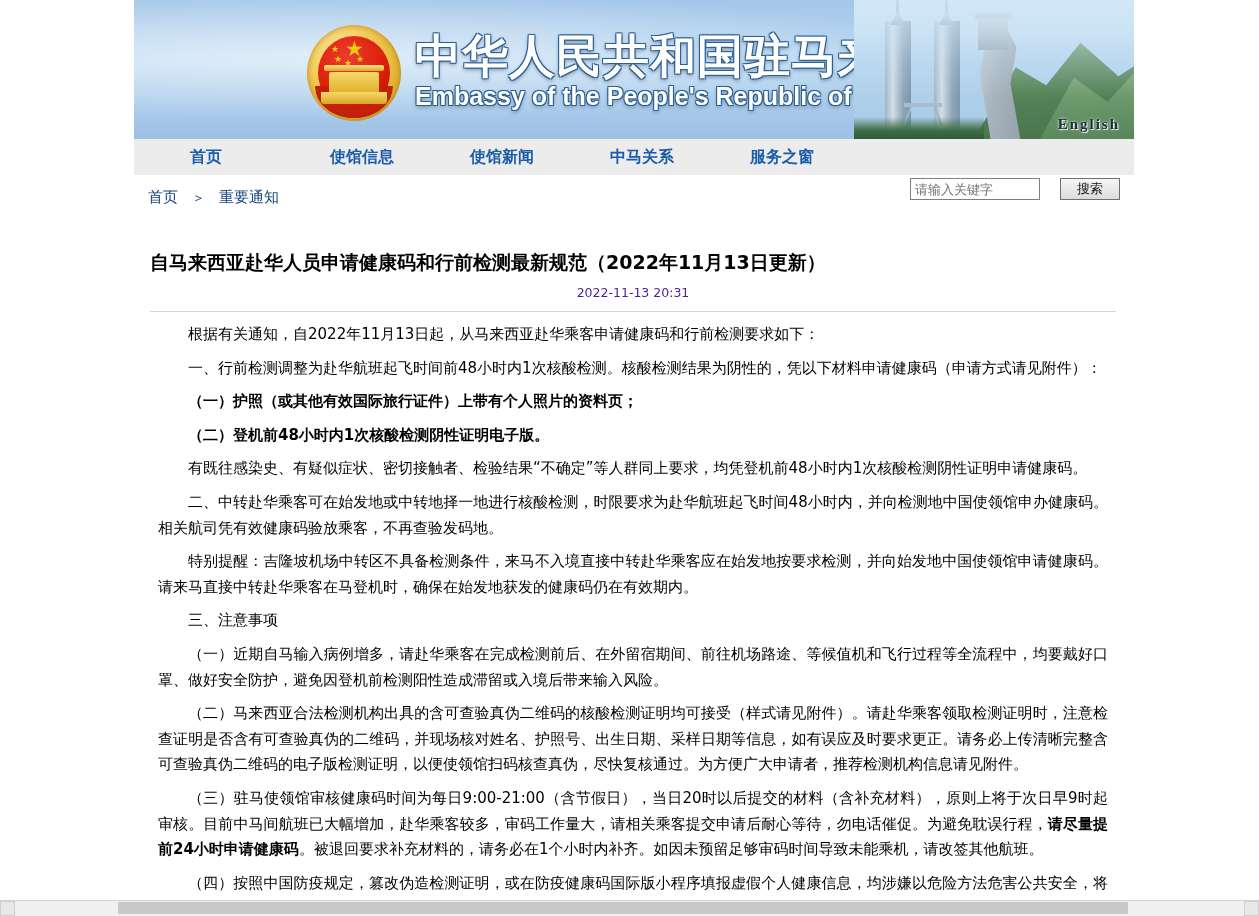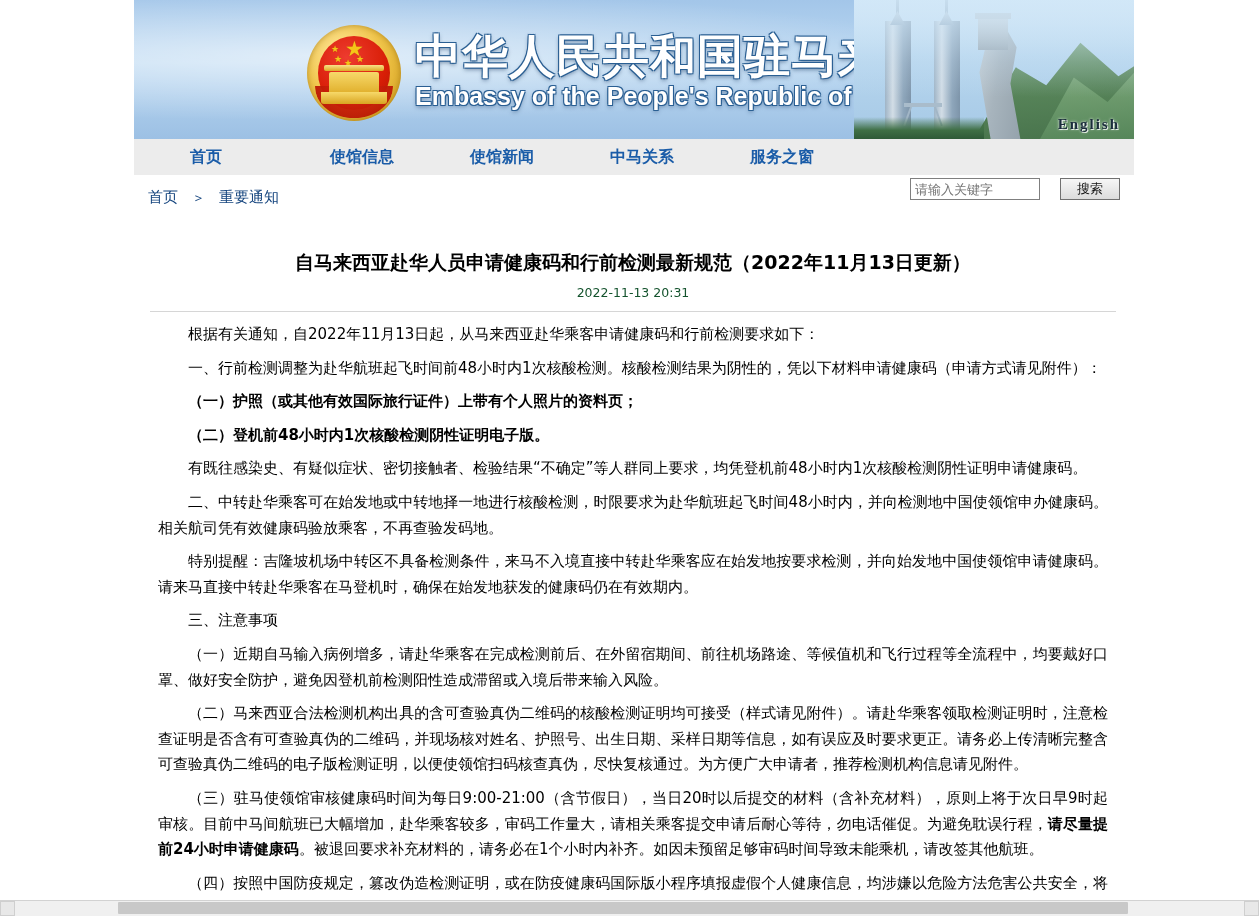--- a/index.html
+++ b/index.html
@@ -320,31 +320,30 @@
   .breadcrumb .sep { color: #14447e; font-size: 13px; }
 
   
   .article {
     position: absolute;
     left: 150px;
     top: 248px;
     width: 966px;
   }
   .article-title {
-    text-align: center;
     font-size: 19px;
     font-weight: bold;
     color: #000000;
     line-height: 28px;
     font-family: "DejaVu Sans", "Liberation Sans", sans-serif;
   }
   .article-date {
     text-align: center;
     font-size: 12.5px;
-    color: #14532d;
+    color: #4c1d95;
     margin-top: 9px;
     font-family: "DejaVu Sans", "Liberation Sans", sans-serif;
   }
   .rule {
     height: 1px;
     background: #d6d6d6;
     margin-top: 11px;
     width: 966px;
   }
   .body {

